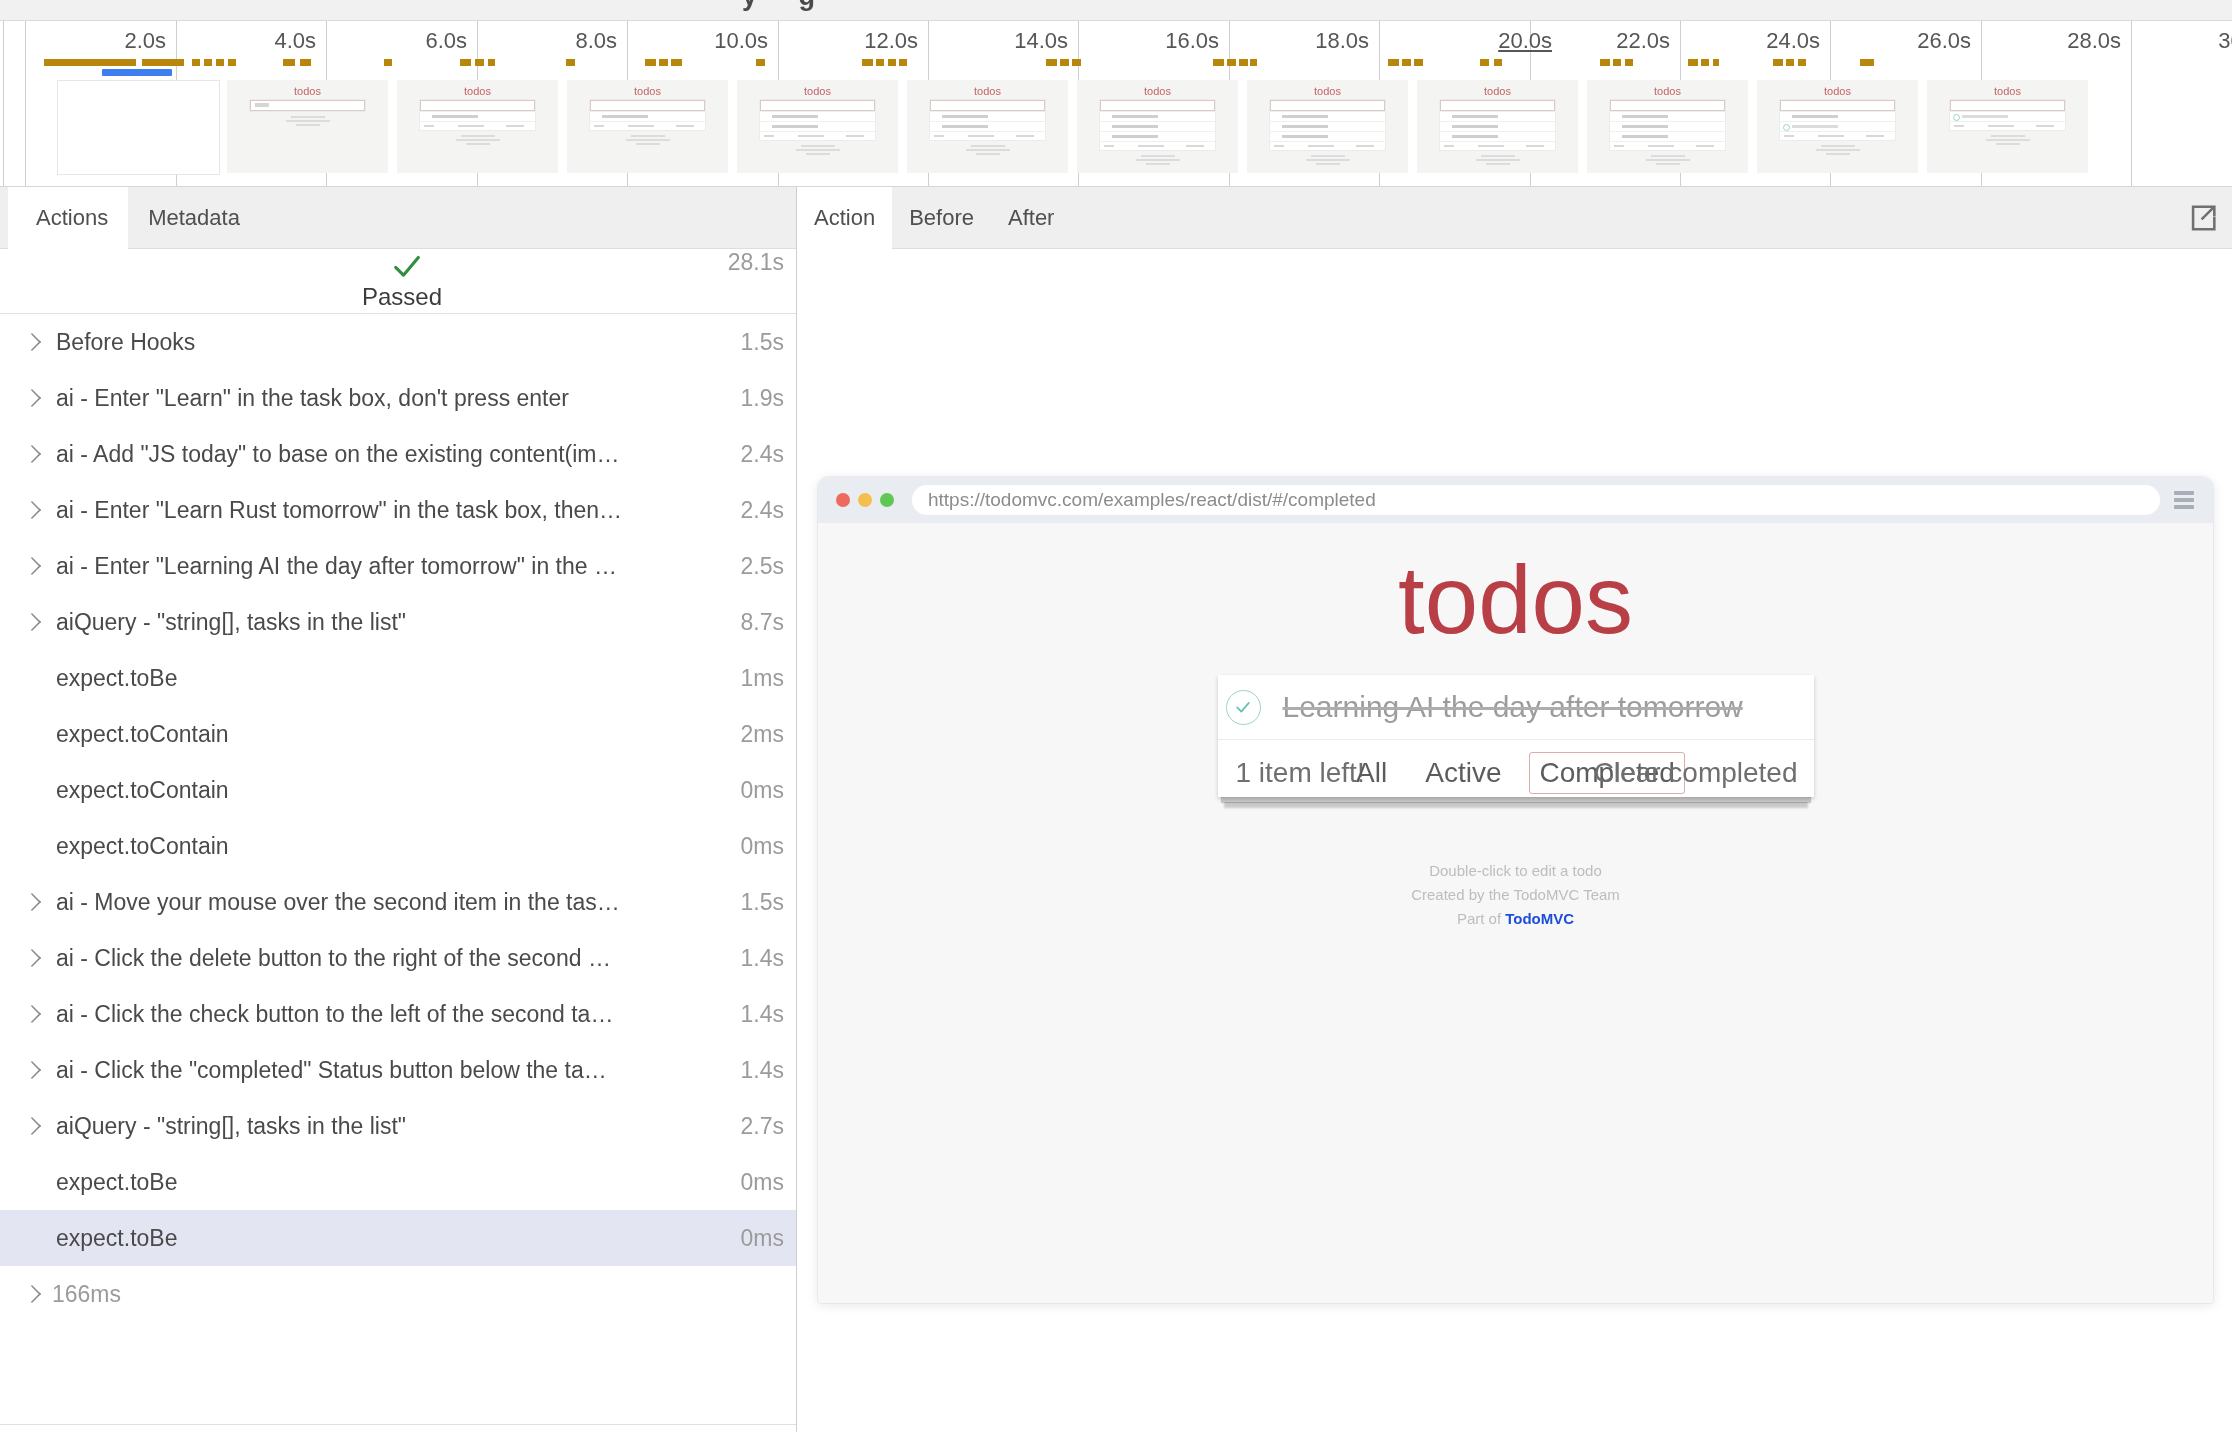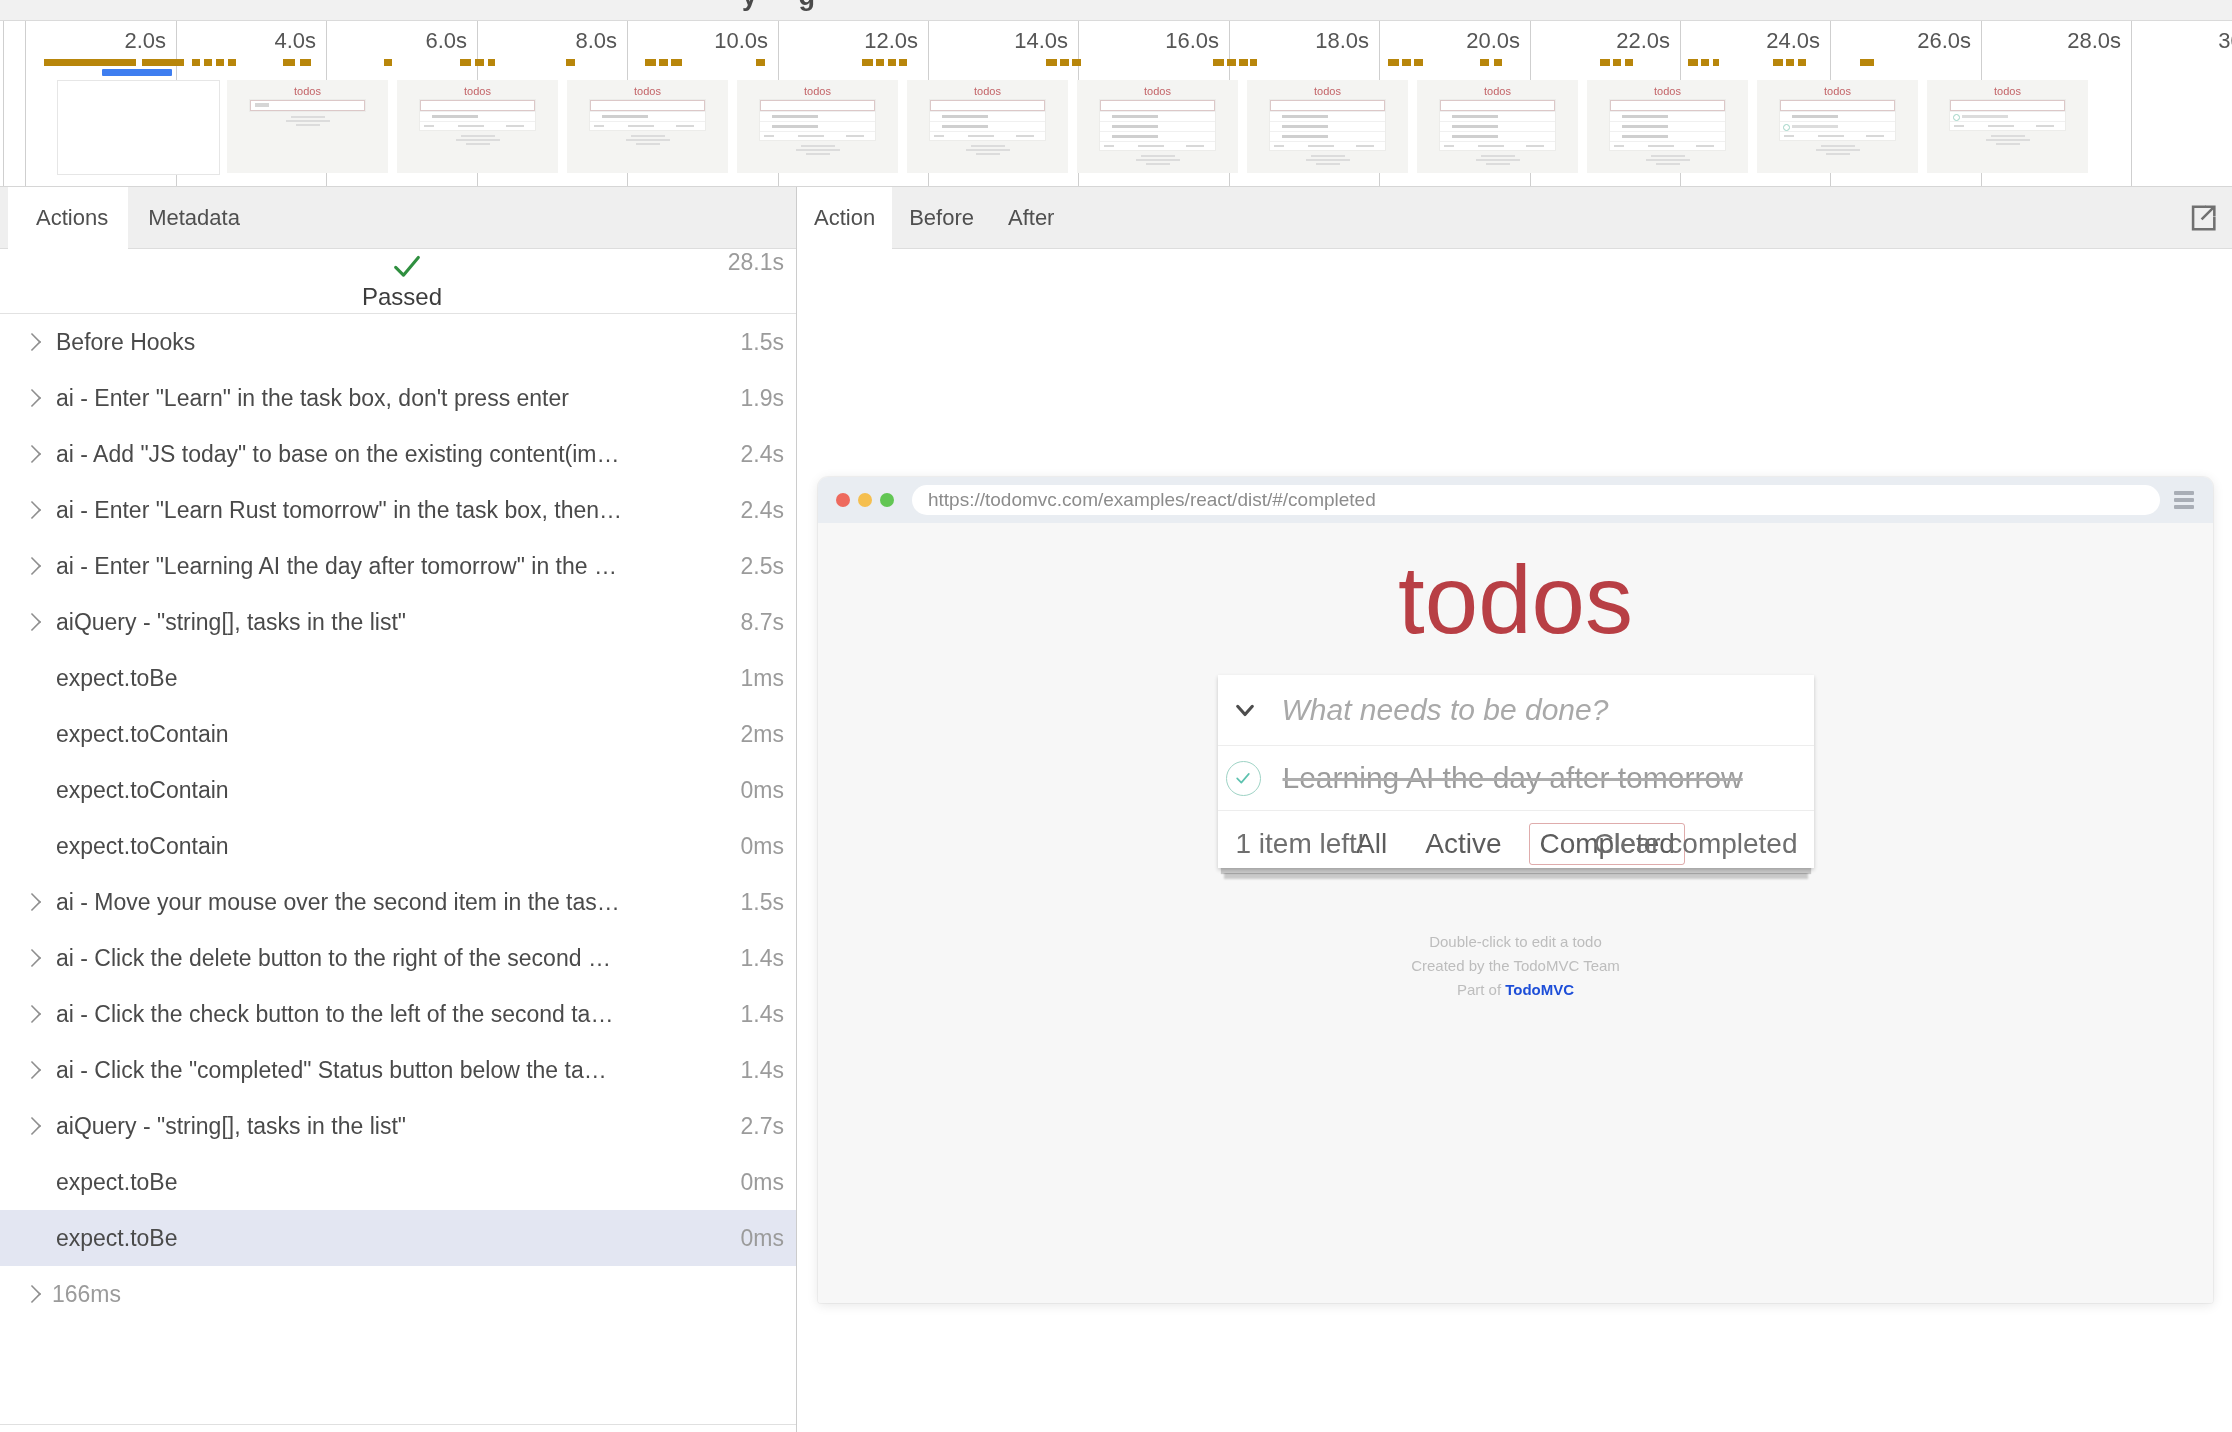--- a/index.html
+++ b/index.html
@@ -129,21 +129,21 @@
       <div class="time-label" style="left: 638px;">10.0s</div>
       <div class="gridline" style="left: 928px;"></div>
       <div class="time-label" style="left: 788px;">12.0s</div>
       <div class="gridline" style="left: 1078px;"></div>
       <div class="time-label" style="left: 938px;">14.0s</div>
       <div class="gridline" style="left: 1229px;"></div>
       <div class="time-label" style="left: 1089px;">16.0s</div>
       <div class="gridline" style="left: 1379px;"></div>
       <div class="time-label" style="left: 1239px;">18.0s</div>
       <div class="gridline" style="left: 1530px;"></div>
-      <div class="time-label" style="left: 1390px;">20.0s</div>
+      <div class="time-label" style="left: 1422px; text-decoration: underline;">20.0s</div>
       <div class="gridline" style="left: 1680px;"></div>
       <div class="time-label" style="left: 1540px;">22.0s</div>
       <div class="gridline" style="left: 1830px;"></div>
       <div class="time-label" style="left: 1690px;">24.0s</div>
       <div class="gridline" style="left: 1981px;"></div>
       <div class="time-label" style="left: 1841px;">26.0s</div>
       <div class="gridline" style="left: 2131px;"></div>
       <div class="time-label" style="left: 1991px;">28.0s</div>
       <div class="time-label" style="left: 2142px;">30.0s</div>
       <div class="tmark" style="left: 44px; width: 92px;"></div>
@@ -563,26 +563,20 @@
               <i></i>
               <i></i>
               <i></i>
             </div>
         </div>
 
         <div class="page">
           <div class="todos-title">todos</div>
 
           <div class="todo-card">
-            <div class="input-row">
-              <svg class="toggle-all" viewBox="0 0 24 24">
-                <polyline points="4,8 12,17 20,8" fill="none" stroke="#4d4d4d" stroke-width="3.4" stroke-linecap="round" stroke-linejoin="round"></polyline>
-              </svg>
-              <span class="placeholder">What needs to be done?</span>
-            </div>
             <div class="todo-row">
               <span class="todo-toggle">
                 <svg width="20" height="20" viewBox="0 0 24 24">
                   <polyline points="5,12.5 10,17.5 19,7" fill="none" stroke="#5dc2af" stroke-width="2" stroke-linecap="round" stroke-linejoin="round"></polyline>
                 </svg>
               </span>
               <span class="todo-text">Learning AI the day after tomorrow</span>
             </div>
             <div class="card-footer">
               <span class="items-left">1 item left!</span>

